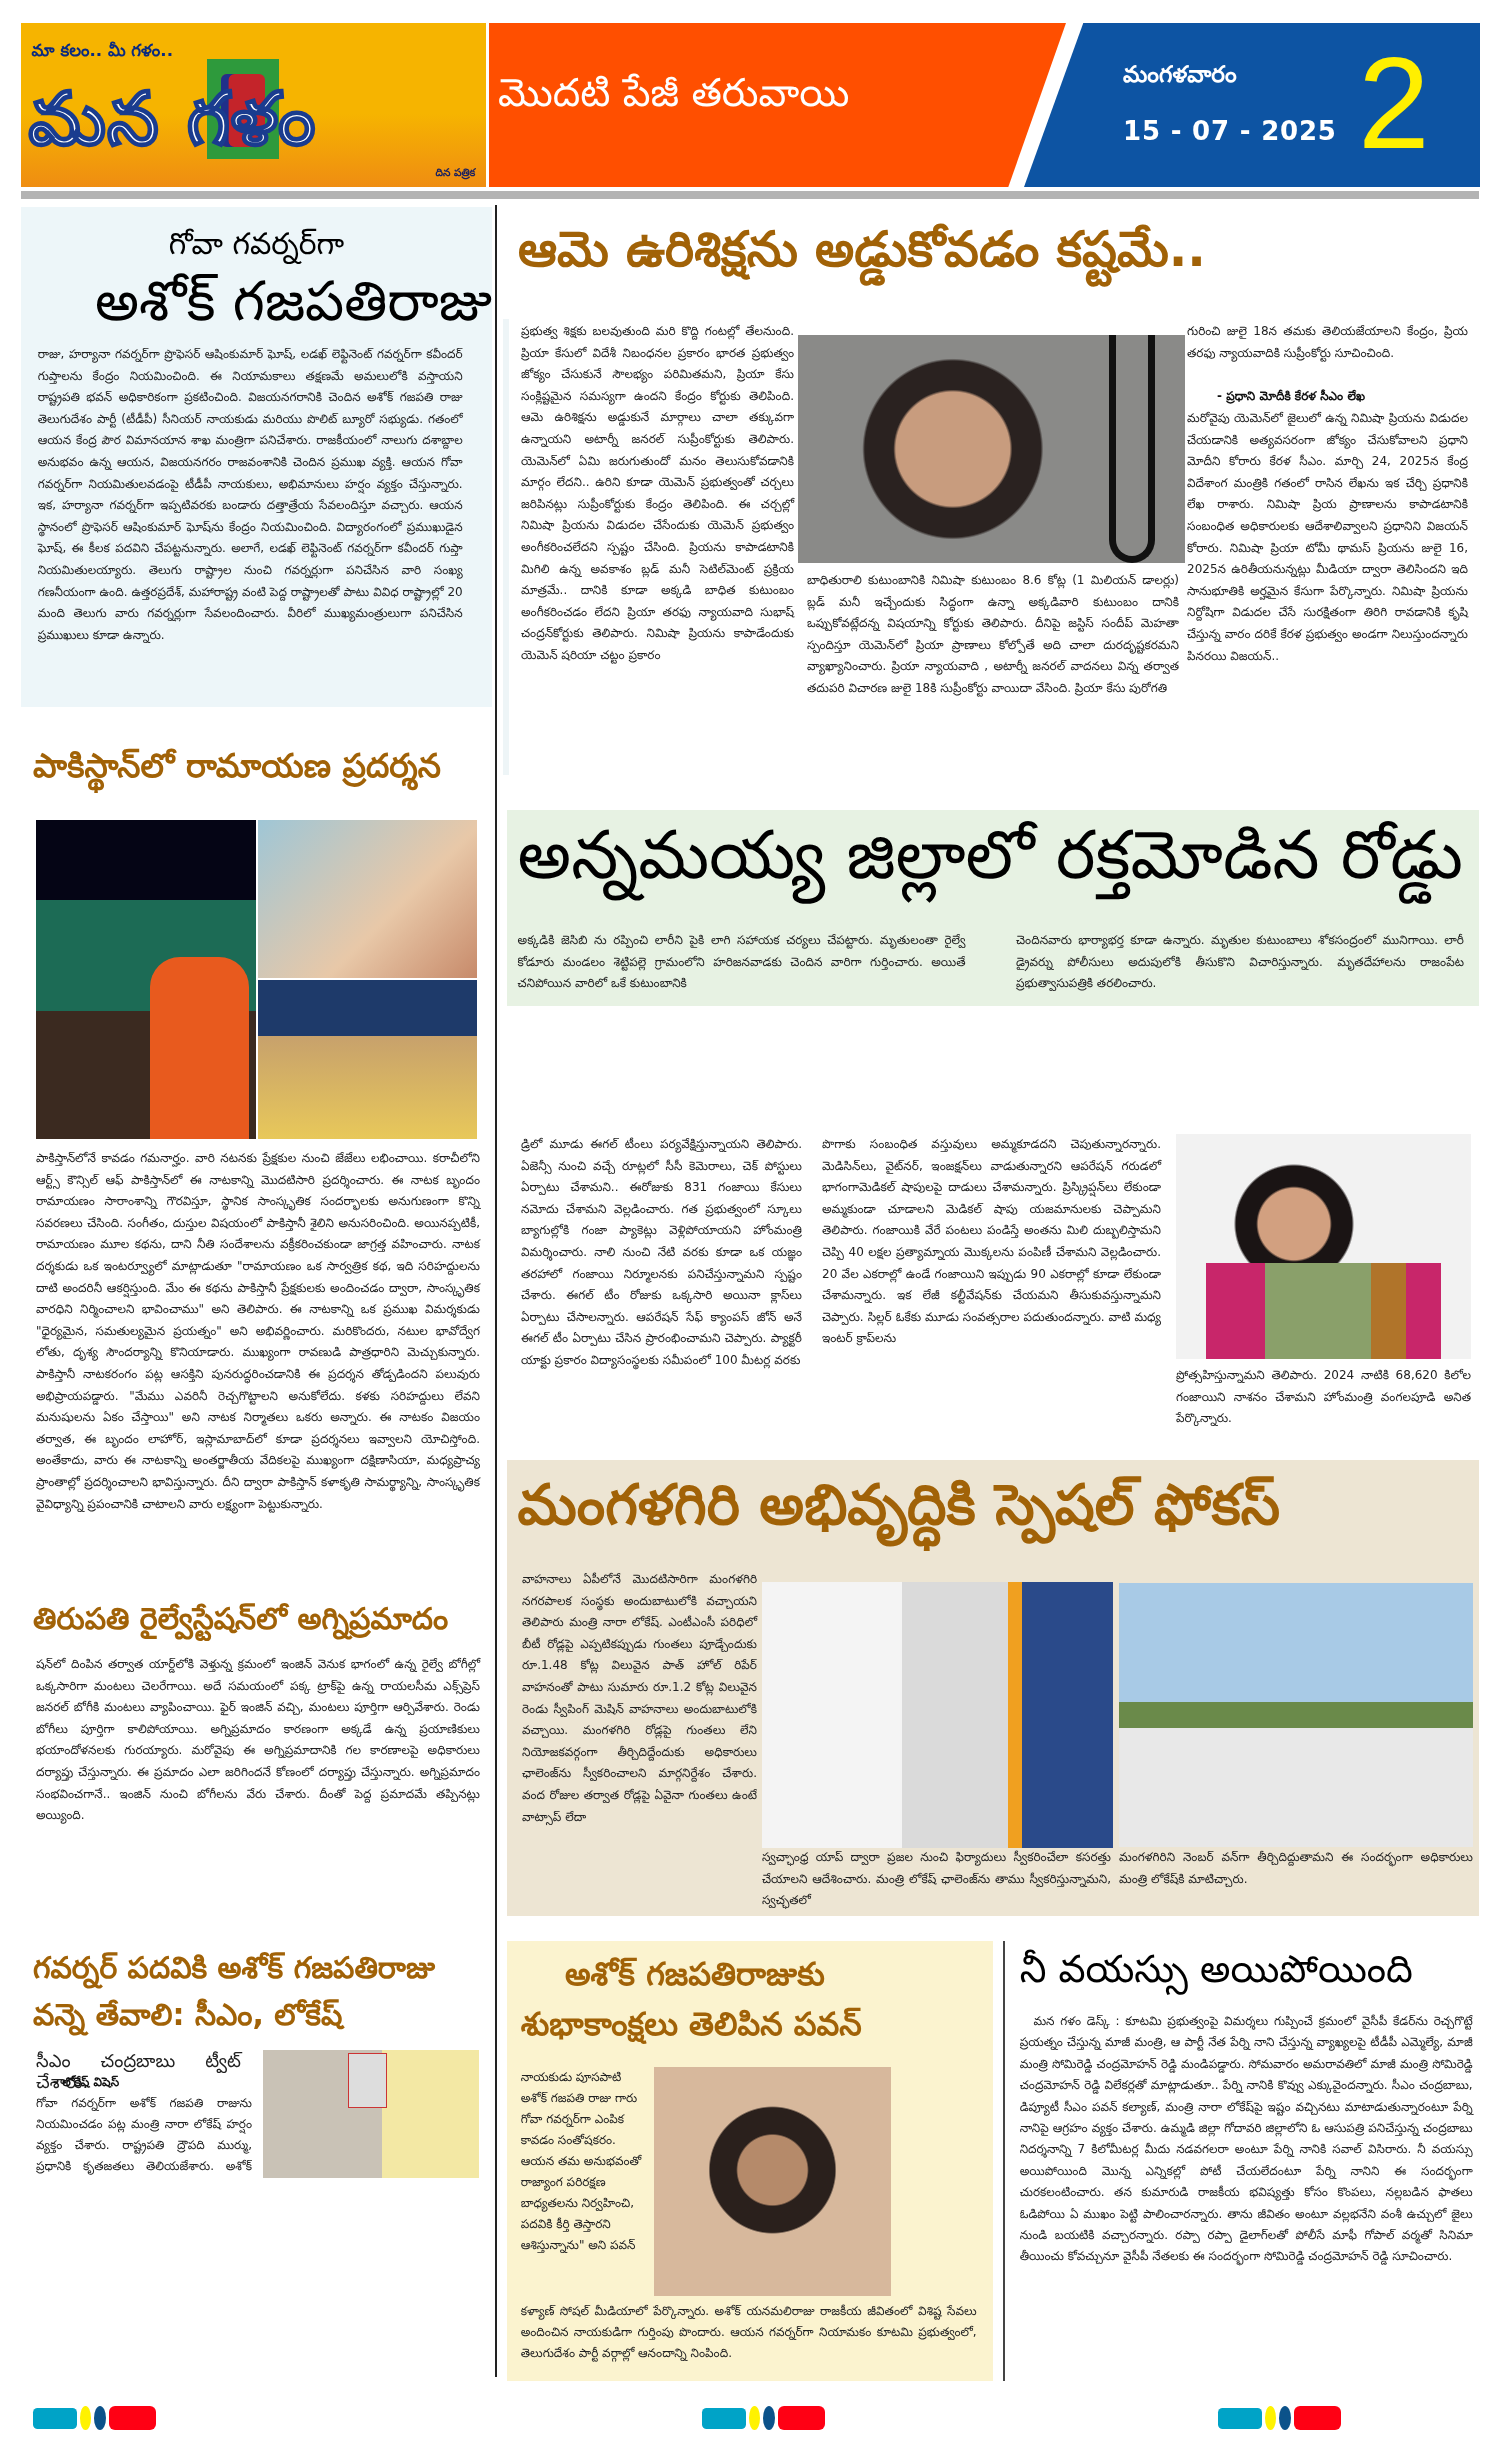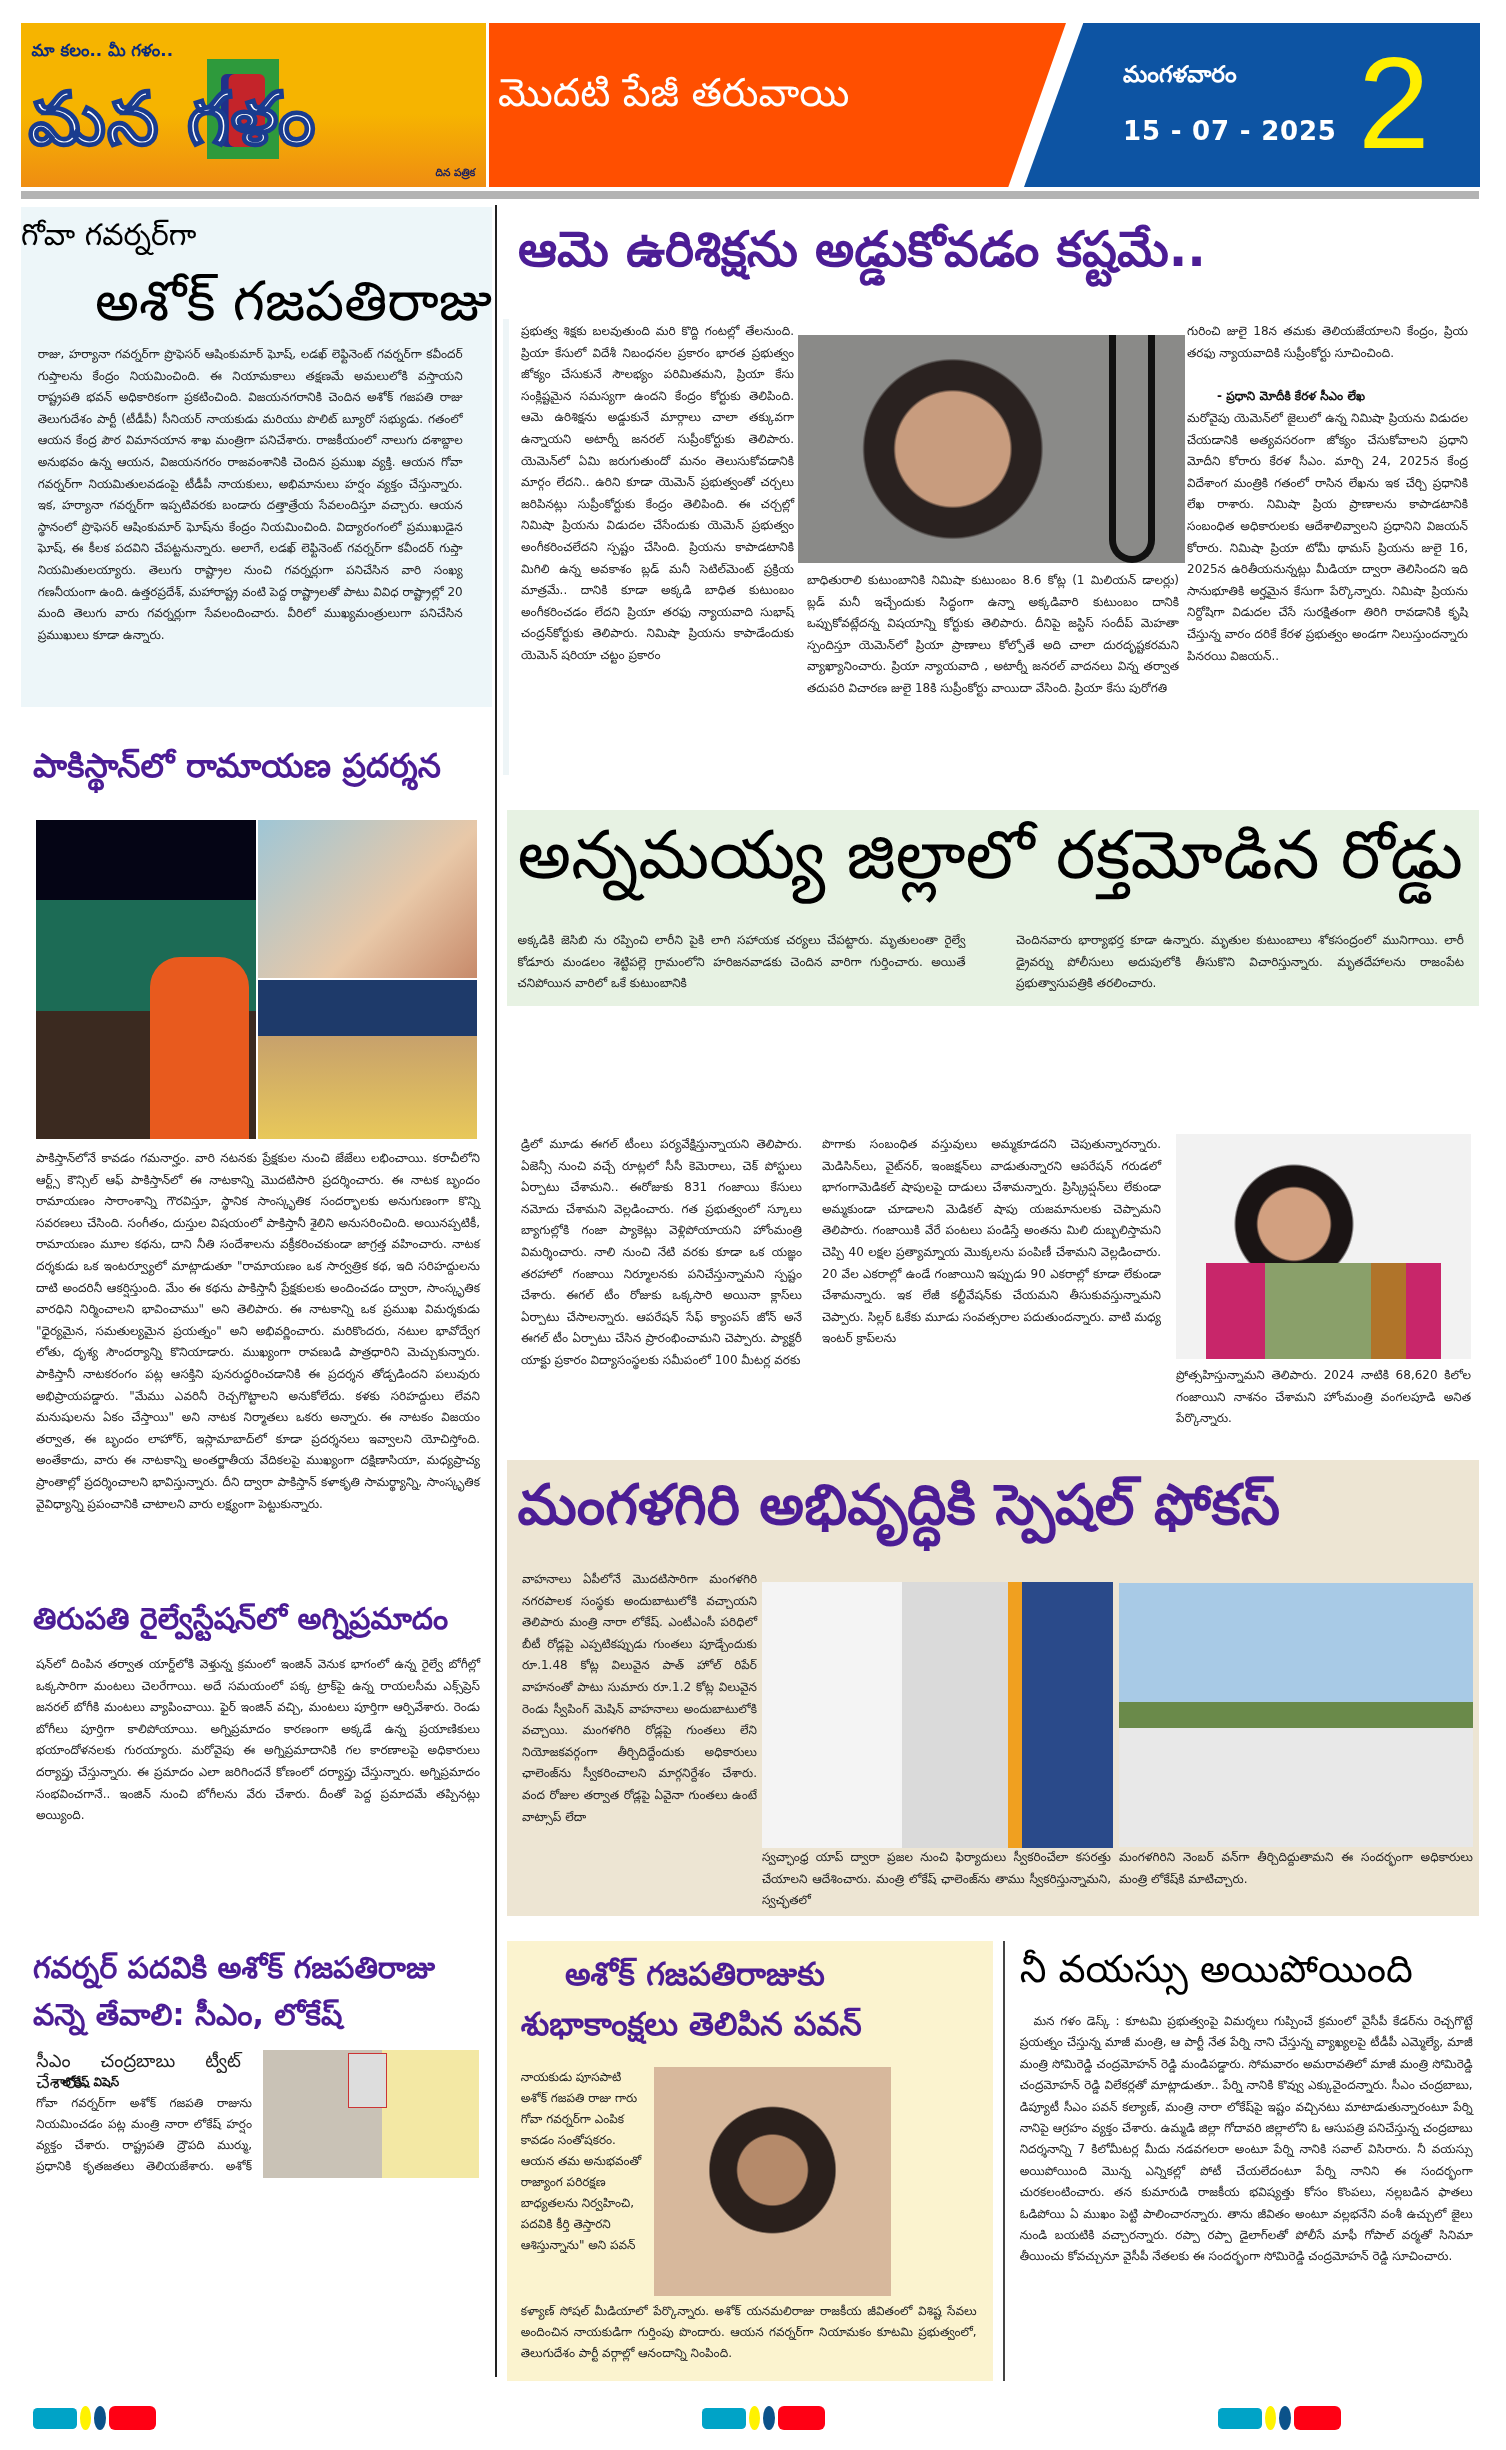--- a/index.html
+++ b/index.html
@@ -15,21 +15,21 @@
 #logo .sub{right:10.6px;bottom:6px;font-size:10.6px;color:#1a2060;font-weight:bold}
 #section{left:468px;top:0;width:577px;height:164px;background:#ff4f00;clip-path:polygon(0 0,100% 0,90% 100%,0 100%)}
 #section span{position:absolute;left:9px;top:47px;font-size:39px;color:#fff;white-space:nowrap}
 #datebox{left:1003px;top:0;width:456px;height:164px;background:#0d54a3;clip-path:polygon(13% 0,100% 0,100% 100%,0 100%)}
 #datebox .day{left:99px;top:38px;font-size:23px;color:#fff;font-weight:bold}
 #datebox .date{left:99px;top:93px;font-size:26px;color:#fff;font-weight:bold;letter-spacing:0.8px}
 #datebox .pg{left:334px;top:7.6px;font-size:129px;color:#ffef00;line-height:144px;font-family:"Liberation Sans",sans-serif}
 #bar{left:21px;top:191px;width:1458px;height:7.6px;background:#b3b3b3}
 #vline{left:495px;top:205px;width:2.3px;height:2172px;background:#222}
 
-.hl{font-weight:bold;color:#4c1d95;white-space:nowrap;line-height:1.2}
+.hl{font-weight:bold;color:#a16207;white-space:nowrap;line-height:1.2}
 .hlt{color:#000;white-space:nowrap;line-height:1.2}
 .body{font-size:13px;line-height:22px;color:#222;text-align:justify}
 .box-cyan{background:#edf6f9}
 .box-green{background:#e7f2e3}
 .box-cream{background:#ede5d3}
 .box-yellow{background:#fbf3cf}
 .img{background:#888;overflow:hidden}
 .d1{width:44px;height:21px;background:#00a3c7;border-radius:4.6px}
 .d2{width:10.6px;height:24px;background:#fff200;border-radius:50%}
 .d3{width:12px;height:24px;background:#0b528a;border-radius:50%}
@@ -52,21 +52,21 @@
   <div id="datebox" class="abs">
     <div class="abs day">మంగళవారం</div>
     <div class="abs date">15 - 07 - 2025</div>
     <div class="abs pg">2</div>
   </div>
 </div>
 <div id="bar" class="abs"></div>
 <div id="vline" class="abs"></div>
 
 <div class="abs box-cyan" style="left:21px;top:207px;width:471px;height:500px">
-  <div class="abs hlt" style="left:0;width:471px;text-align:left;top:10px;font-size:30px">గోవా గవర్నర్‌గా</div>
+  <div class="abs hlt" style="left:0;width:471px;text-align:center;top:19px;font-size:30px">గోవా గవర్నర్‌గా</div>
   <div class="abs hlt" style="left:0;width:471px;text-align:right;top:61px;font-size:55px">అశోక్ గజపతిరాజు</div>
   <div class="abs body" style="left:16.7px;top:137px;width:425px;font-size:12px;line-height:21.6px">రాజు, హర్యానా గవర్నర్‌గా ప్రొఫెసర్ ఆషింకుమార్ ఘోష్, లడఖ్ లెఫ్టినెంట్ గవర్నర్‌గా కవీందర్ గుప్తాలను కేంద్రం నియమించింది. ఈ నియామకాలు తక్షణమే అమలులోకి వస్తాయని రాష్ట్రపతి భవన్ అధికారికంగా ప్రకటించింది. విజయనగరానికి చెందిన అశోక్ గజపతి రాజు తెలుగుదేశం పార్టీ (టీడీపీ) సీనియర్ నాయకుడు మరియు పొలిట్ బ్యూరో సభ్యుడు. గతంలో ఆయన కేంద్ర పౌర విమానయాన శాఖ మంత్రిగా పనిచేశారు. రాజకీయంలో నాలుగు దశాబ్దాల అనుభవం ఉన్న ఆయన, విజయనగరం రాజవంశానికి చెందిన ప్రముఖ వ్యక్తి. ఆయన గోవా గవర్నర్‌గా నియమితులవడంపై టీడీపీ నాయకులు, అభిమానులు హర్షం వ్యక్తం చేస్తున్నారు. ఇక, హర్యానా గవర్నర్‌గా ఇప్పటివరకు బండారు దత్తాత్రేయ సేవలందిస్తూ వచ్చారు. ఆయన స్థానంలో ప్రొఫెసర్ ఆషింకుమార్ ఘోష్‌ను కేంద్రం నియమించింది. విద్యారంగంలో ప్రముఖుడైన ఘోష్, ఈ కీలక పదవిని చేపట్టనున్నారు. అలాగే, లడఖ్ లెఫ్టినెంట్ గవర్నర్‌గా కవీందర్ గుప్తా నియమితులయ్యారు. తెలుగు రాష్ట్రాల నుంచి గవర్నర్లుగా పనిచేసిన వారి సంఖ్య గణనీయంగా ఉంది. ఉత్తరప్రదేశ్, మహారాష్ట్ర వంటి పెద్ద రాష్ట్రాలతో పాటు వివిధ రాష్ట్రాల్లో 20 మంది తెలుగు వారు గవర్నర్లుగా సేవలందించారు. వీరిలో ముఖ్యమంత్రులుగా పనిచేసిన ప్రముఖులు కూడా ఉన్నారు.</div>
 </div>
 
 <div class="abs" style="left:21px;top:729px;width:471px;height:835px">
   <div class="abs hl" style="left:12px;top:16.7px;font-size:33px">పాకిస్థాన్‌లో రామాయణ ప్రదర్శన</div>
   <div class="abs img" style="left:15px;top:91px;width:220px;height:319px;background:linear-gradient(#050515 0 25%,#1c6b55 25% 60%,#3b2a20 60%)">
     <div class="abs" style="left:114px;top:137px;width:99px;height:182px;background:#e85a1e;border-radius:30px 30px 0 0"></div>
   </div>
   <div class="abs img" style="left:237px;top:91px;width:219px;height:158px;background:linear-gradient(135deg,#9fc6d6,#e8c8a8 60%,#c78a6a)"></div>

